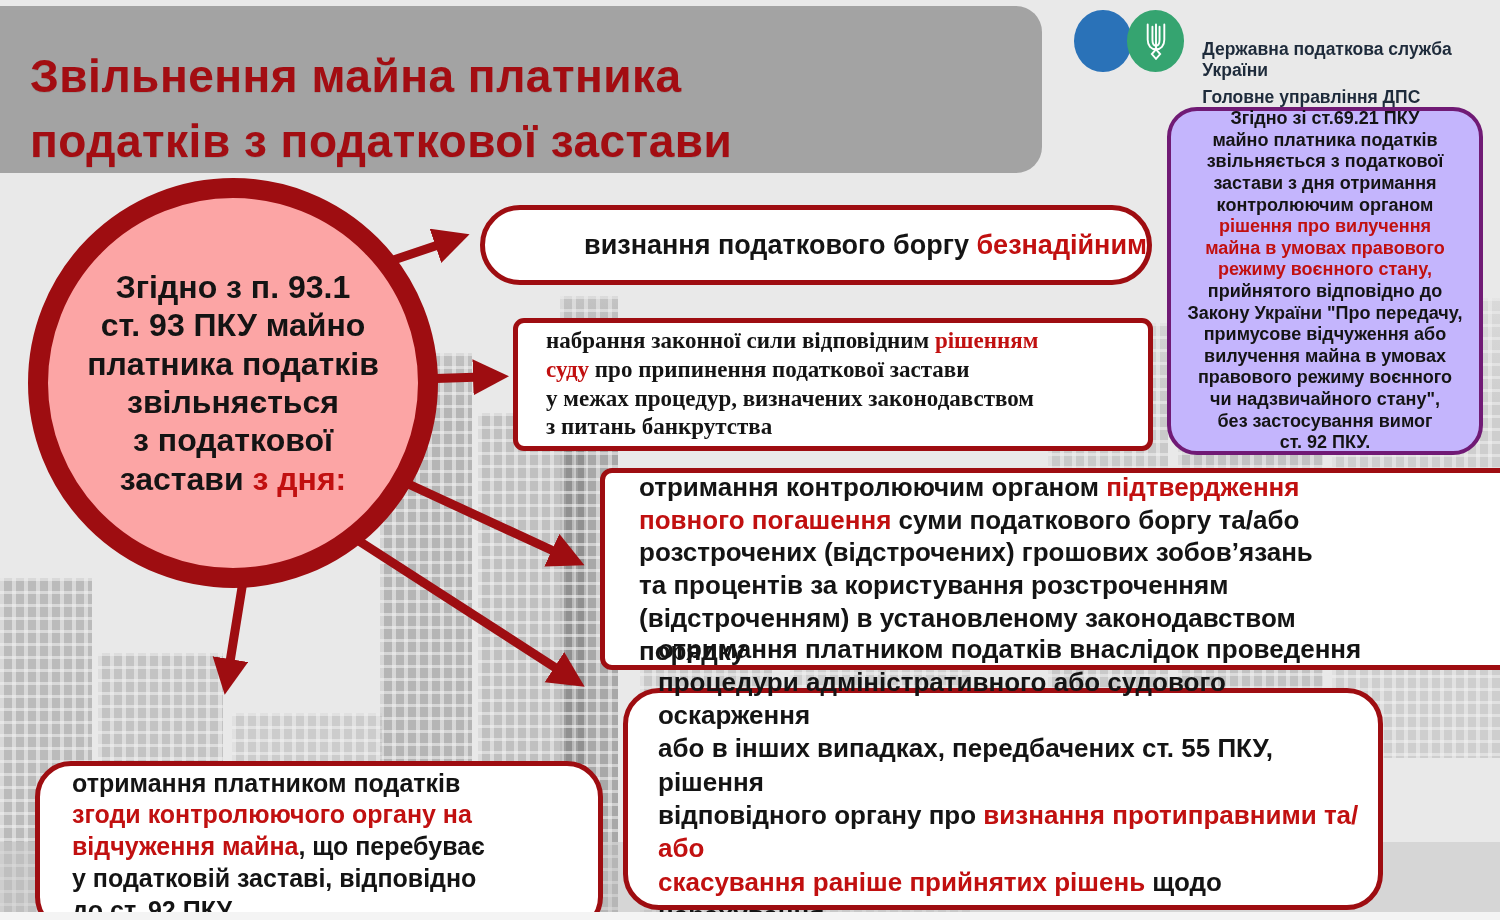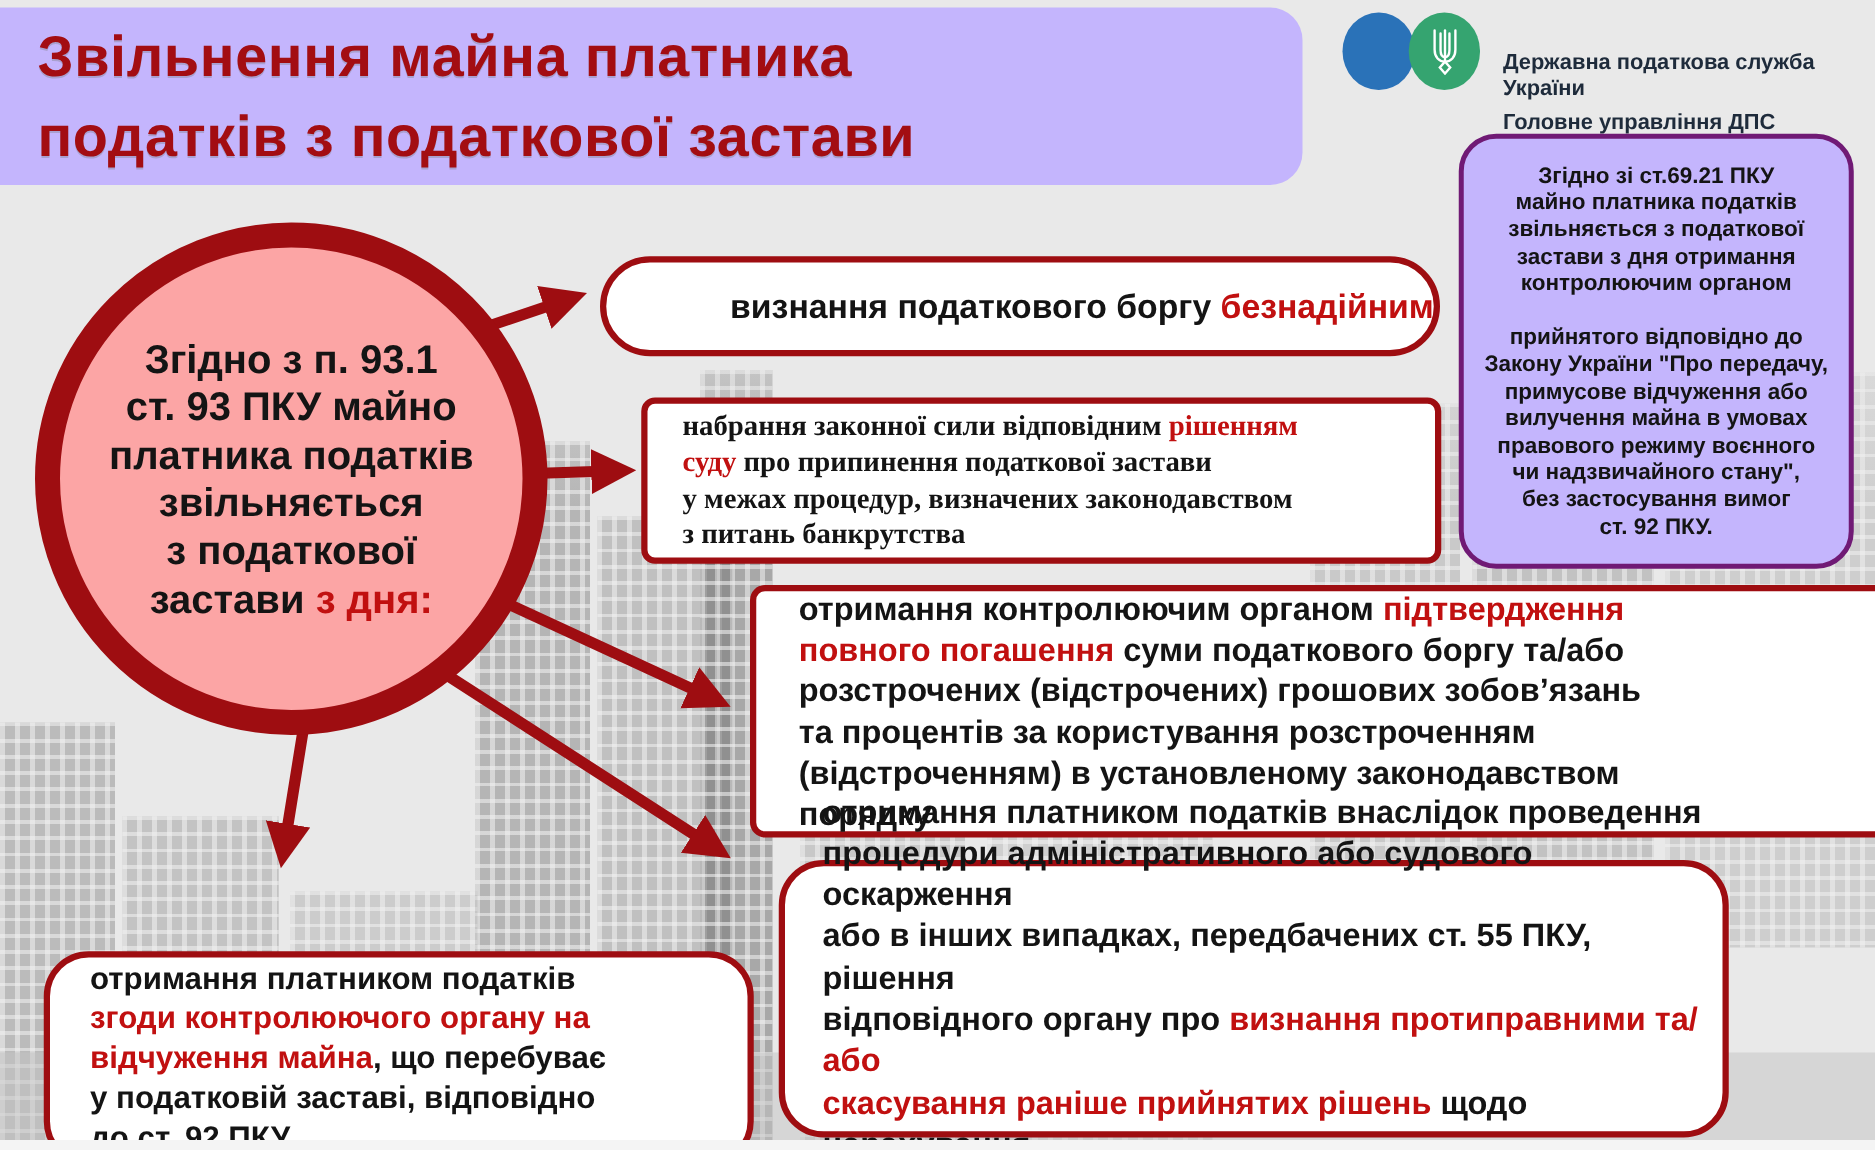--- a/index.html
+++ b/index.html
@@ -27,23 +27,23 @@
   .b9{left:1048px;top:175px;width:120px;height:430px;background-color:#9f9f9f;}
   .b10{left:1178px;top:265px;width:145px;height:340px;background-color:#8e8e8e;}
   .b11{left:1332px;top:150px;width:168px;height:460px;background-color:#a9a9a9;}
   #skyline .haze{position:absolute;left:0;right:0;top:0;height:260px;opacity:1;
     background:linear-gradient(to bottom,#e9e9e9 0%,rgba(233,233,233,0) 100%);}
   #skyline .ground{position:absolute;left:0;right:0;bottom:8px;height:70px;background:#c4c4c4;opacity:.5;}
   #bottom-strip{position:absolute;left:0;right:0;bottom:0;height:8px;background:#f4f4f4;z-index:4;}
 
   
   #title-card{
-    position:absolute;left:0;top:6px;width:1042px;height:142px;z-index:2;
-    background:#c4b5fd;border-radius:0 26px 26px 0;
-    display:flex;align-items:center;
+    position:absolute;left:0;top:6px;width:1042px;height:167px;z-index:2;
+    background:#a3a3a3;border-radius:0 26px 26px 0;
+    display:flex;align-items:flex-end;
   }
   #title-card .t{
     padding-left:30px;white-space:pre-line;
     font-size:46px;line-height:1.4;font-weight:800;letter-spacing:.5px;
     color:#a30d12;text-shadow:0 1px 0 rgba(120,120,120,.35);
   }
   #logo{position:absolute;left:1074px;top:10px;z-index:2;display:flex;align-items:flex-start;}
   #logo .c{width:62px;height:62px;border-radius:50%;}
   #logo .c.blue{background:#2a72b8;}
   #logo .c.green{background:#35a470;margin-left:-5px;display:flex;align-items:center;justify-content:center;}
@@ -153,21 +153,23 @@
 у Запорізькій області</div>
   </div>
 </div>
 
 <div id="side-note">
   <div class="rich"><span>Згідно зі ст.69.21 ПКУ
 майно платника податків
 звільняється з податкової
 застави з дня отримання
 контролюючим органом
-</span><span>
+</span><span class="red">рішення про вилучення
+майна в умовах правового
+режиму воєнного стану,</span><span>
 прийнятого відповідно до
 Закону України "Про передачу,
 примусове відчуження або
 вилучення майна в умовах
 правового режиму воєнного
 чи надзвичайного стану",
 без застосування вимог
 ст. 92 ПКУ.</span></div>
 </div>
 

